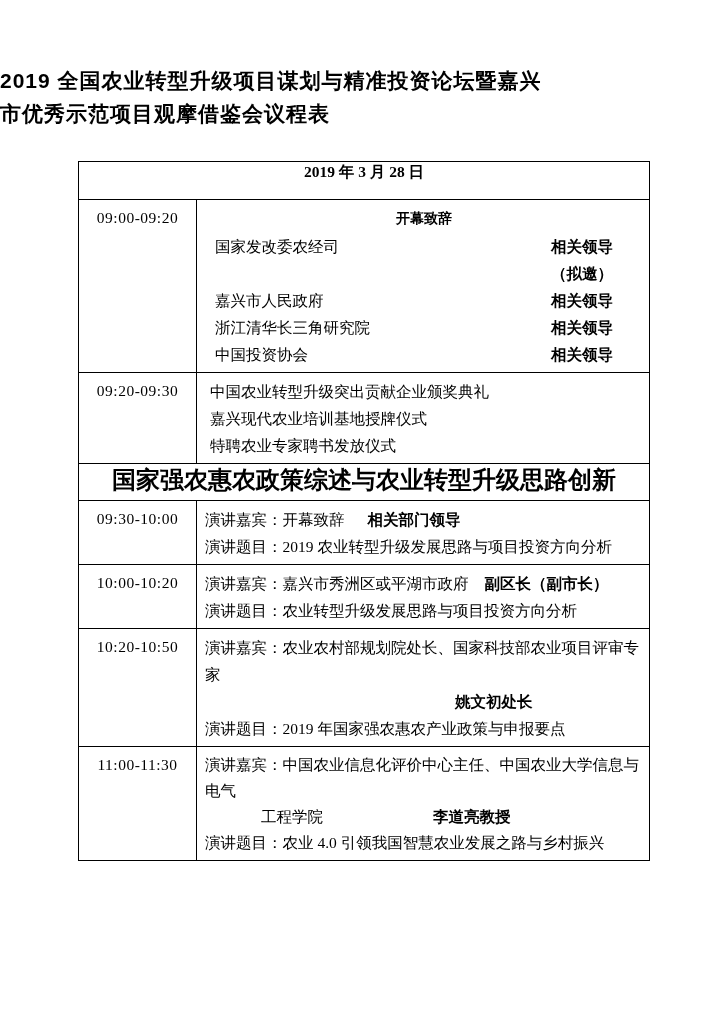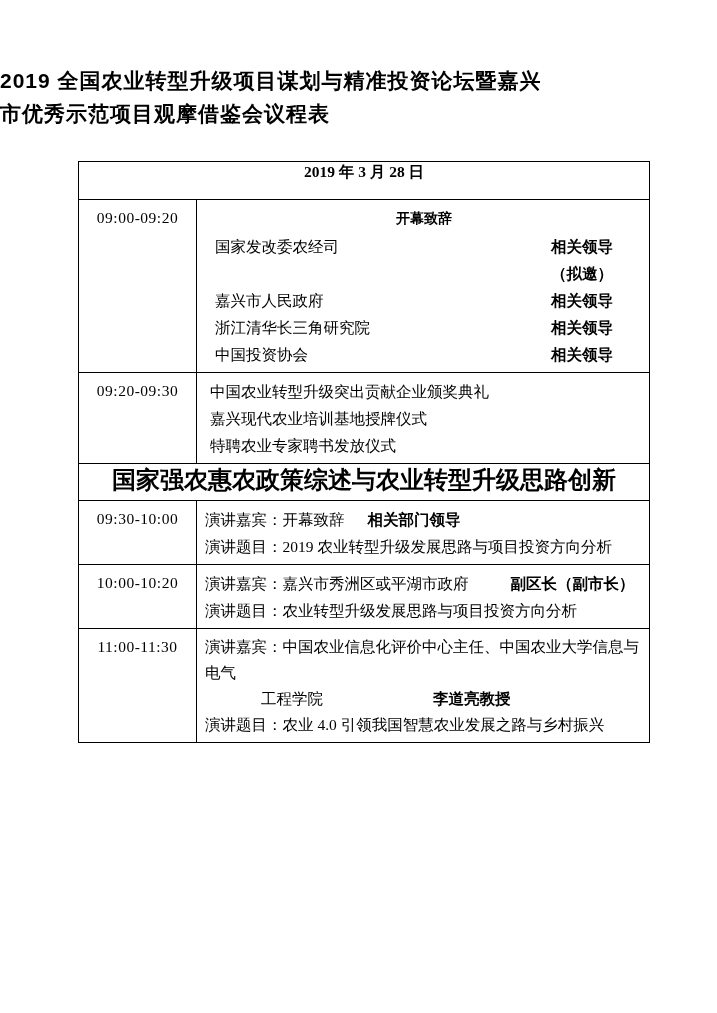--- a/index.html
+++ b/index.html
@@ -68,21 +68,21 @@
 
   .event-title { text-align: center; font-weight: bold; font-size: 14px; line-height: 28px; }
   .pair-list { padding-left: 10px; }
   .pair-row { display: flex; line-height: 27px; }
   .pair-row .org { width: 288px; flex: none; }
   .pair-row .person { font-weight: bold; margin-left: 48px; }
 
   .line { line-height: 27px; }
   .guest-name { font-weight: bold; }
   .gap-45 { margin-left: 23px; }
-  .gap-30 { margin-left: 42px; }
+  .gap-30 { margin-left: 16px; }
   .name-line-indent { margin-left: 250px; }
   .wrap-indent { margin-left: 56px; }
   .gap-110 { margin-left: 110px; }
   .talk4 .line { line-height: 26px; }
 </style>
 </head>
 <body>
 
 <div class="page">
 
@@ -159,20 +159,34 @@
         <td class="content-cell">
           <div class="line">
             <span>演讲嘉宾：</span><span>嘉兴市秀洲区或平湖市政府</span><span class="guest-name gap-30">副区长（副市长）</span>
           </div>
           <div class="line">
             <span>演讲题目：</span><span>农业转型升级发展思路与项目投资方向分析</span>
           </div>
         </td>
       </tr>
 
+      <tr>
+        <td class="time-cell" style="height:86px">10:20-10:50</td>
+        <td class="content-cell">
+          <div class="line">
+            <span>演讲嘉宾：</span><span>农业农村部规划院处长、国家科技部农业项目评审专家</span>
+          </div>
+          <div class="line">
+            <span class="guest-name name-line-indent">姚文初处长</span>
+          </div>
+          <div class="line">
+            <span>演讲题目：</span><span>2019 年国家强农惠农产业政策与申报要点</span>
+          </div>
+        </td>
+      </tr>
 
 
       <tr class="talk4">
         <td class="time-cell" style="height:80px">11:00-11:30</td>
         <td class="content-cell">
           <div class="line">
             <span>演讲嘉宾：</span><span>中国农业信息化评价中心主任、中国农业大学信息与电气</span>
           </div>
           <div class="line">
             <span class="wrap-indent">工程学院</span><span class="guest-name gap-110">李道亮教授</span>

